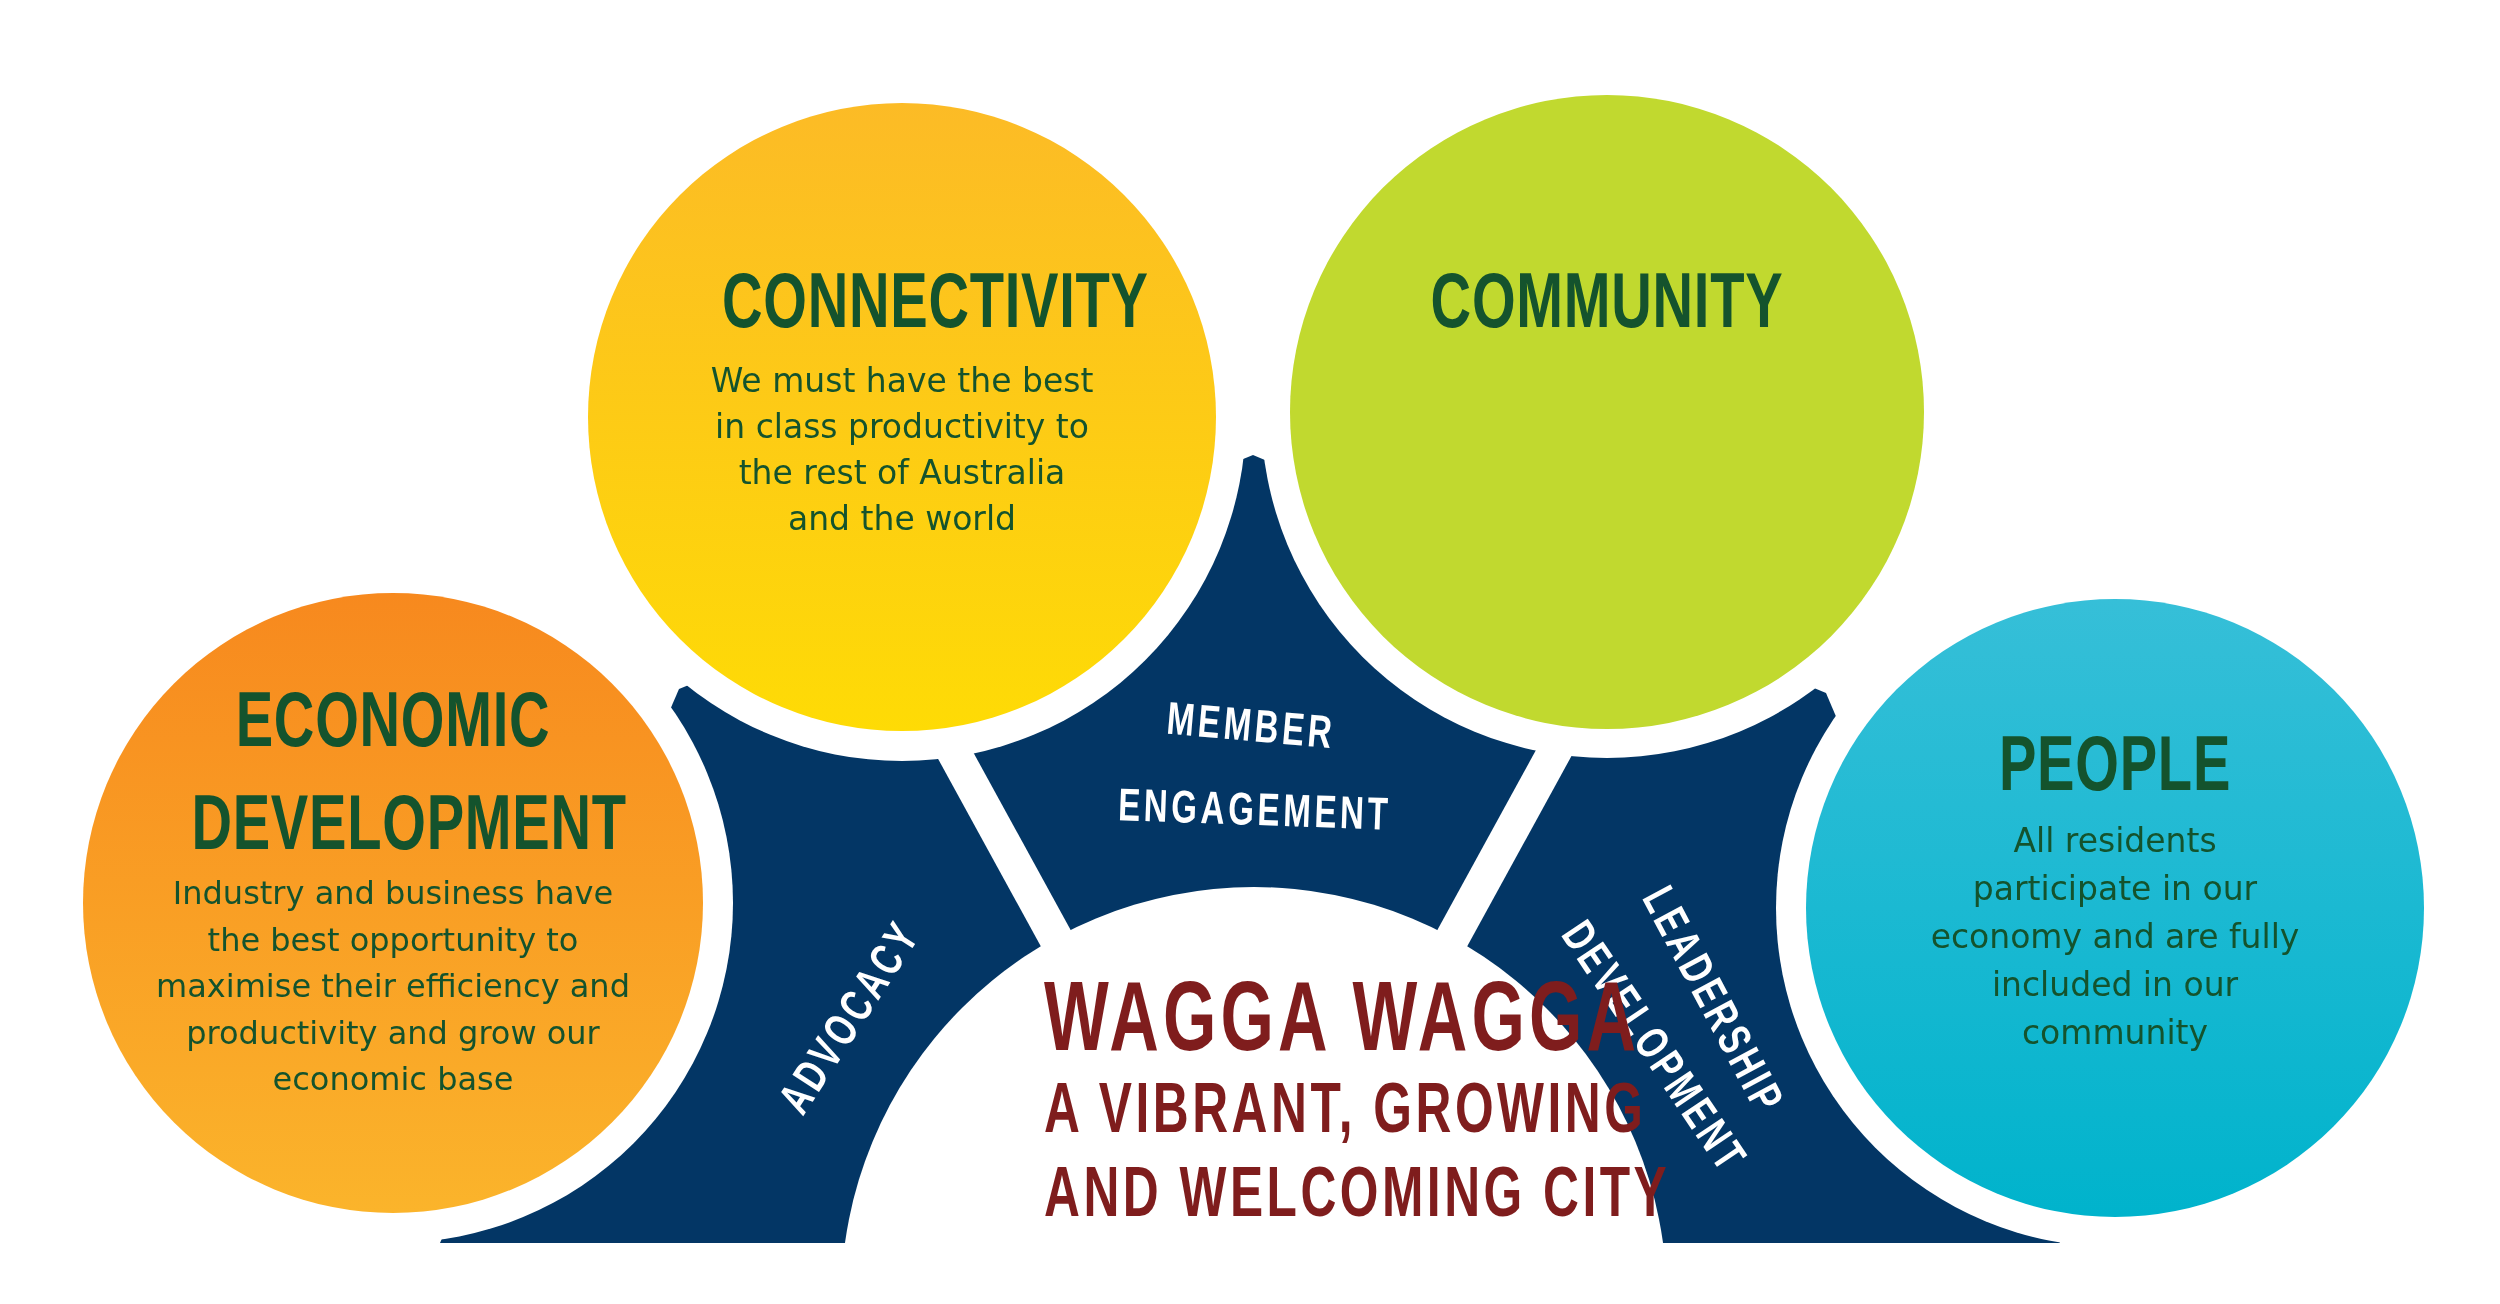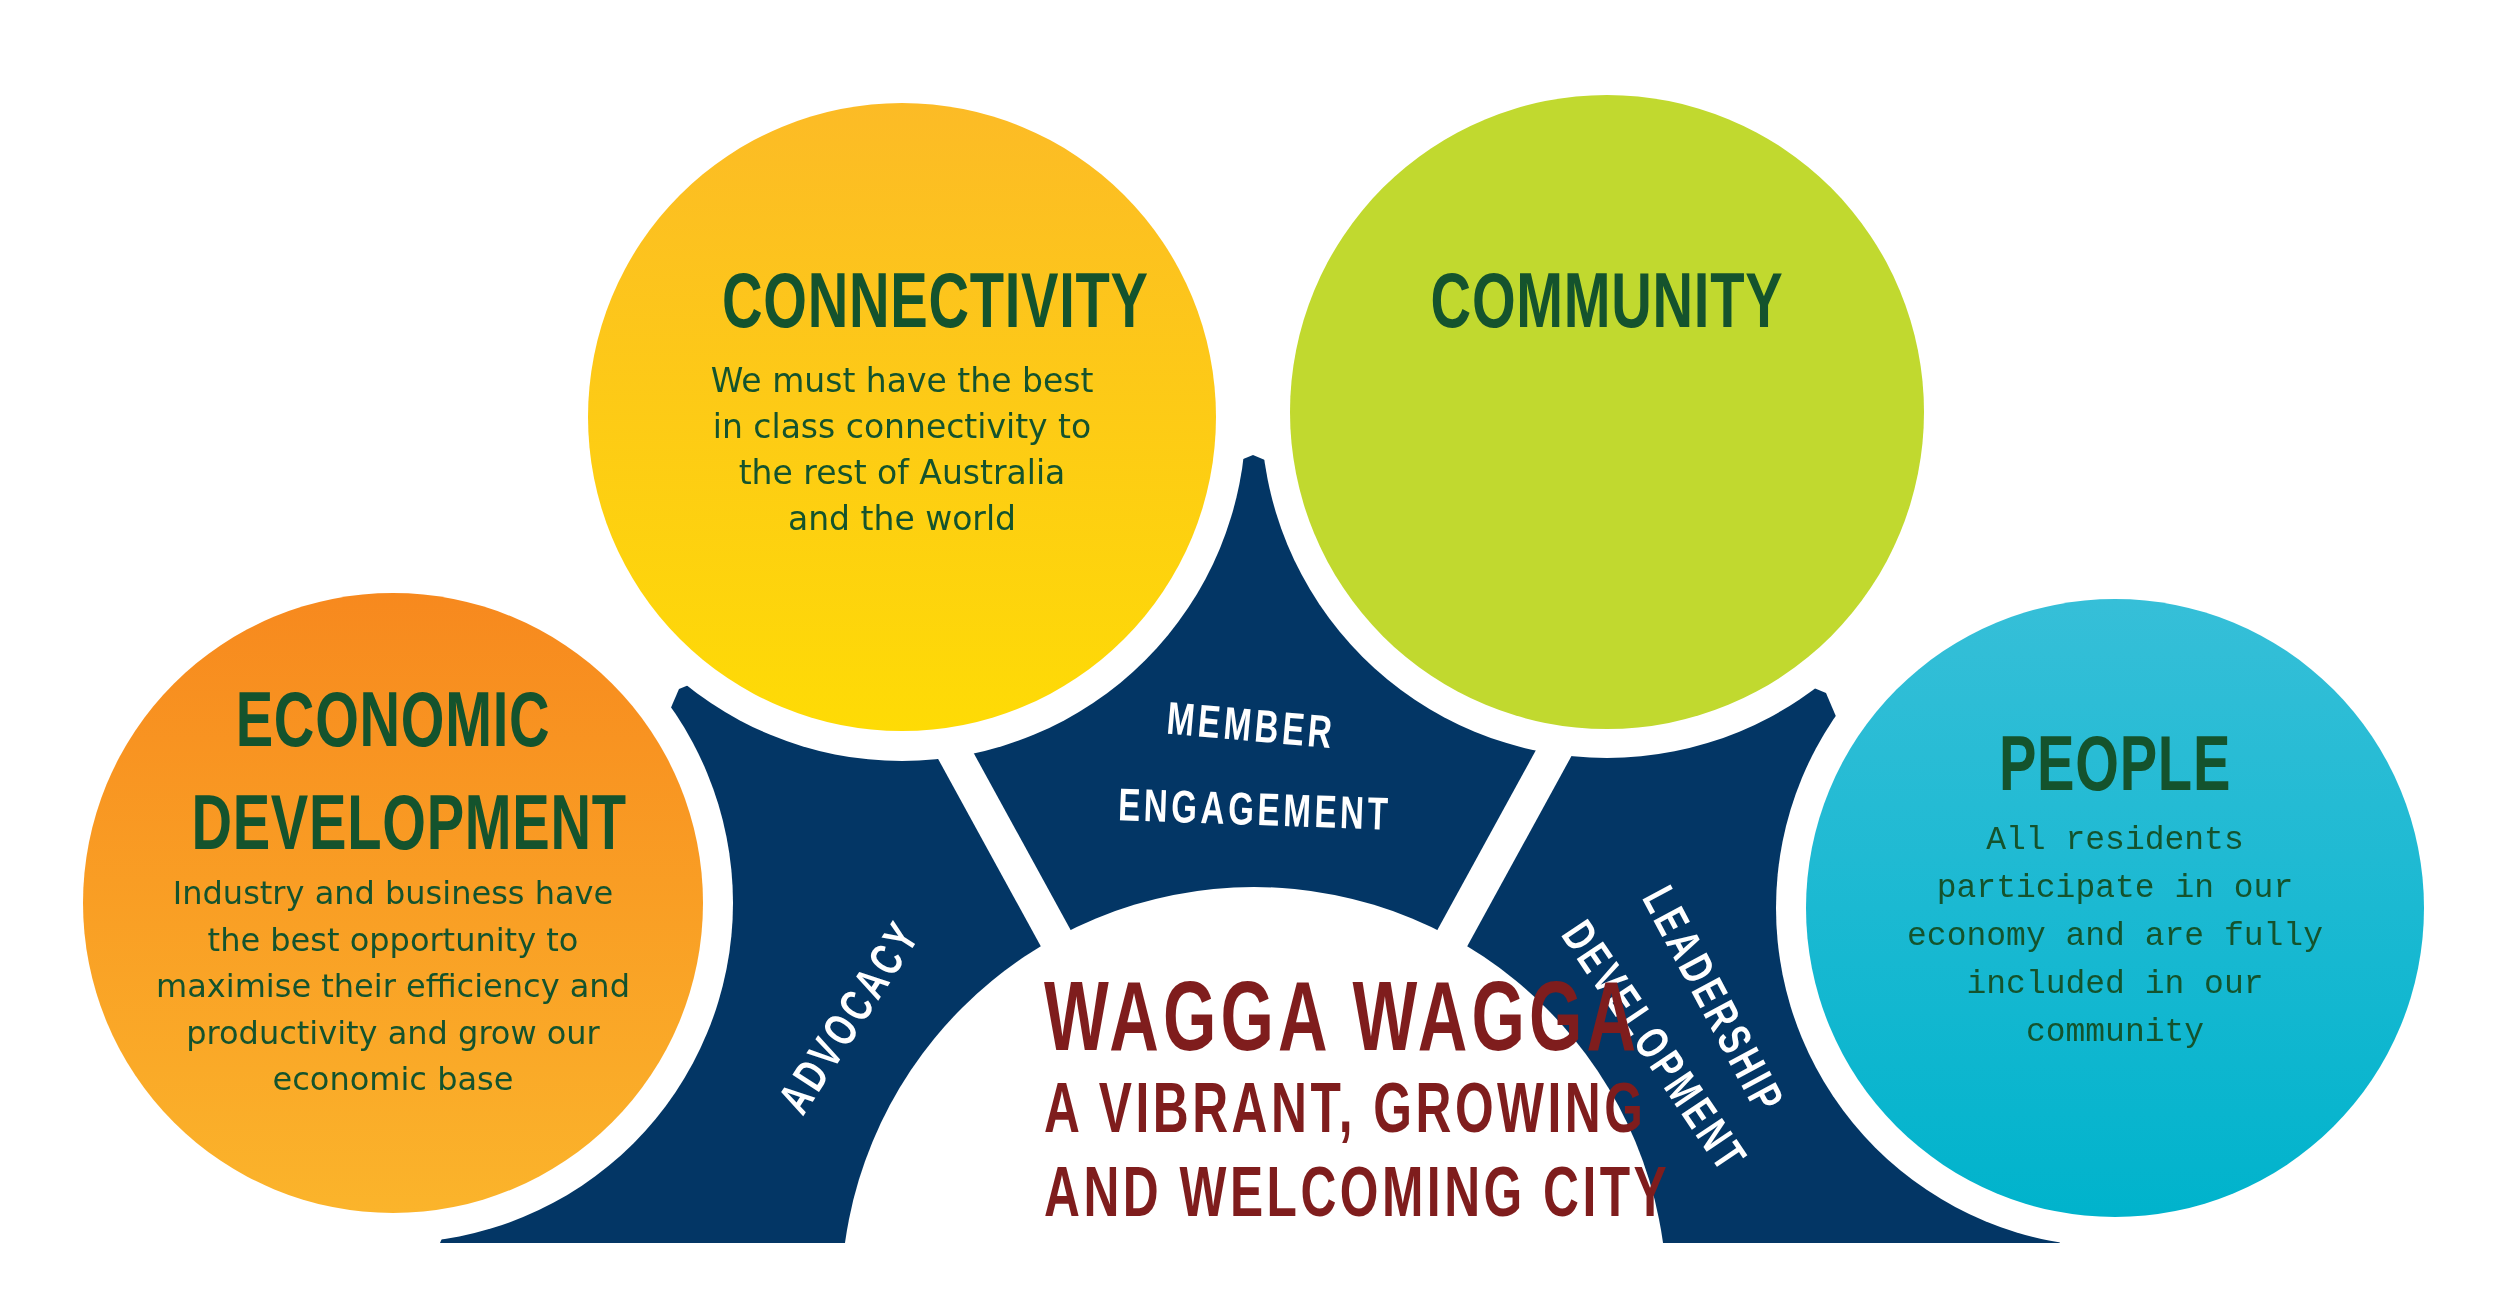--- a/index.html
+++ b/index.html
@@ -98,32 +98,32 @@
     <div class="pillar-body" style="margin-top:-4px; line-height:46.5px; font-size:32px;">Industry and business have
 the best opportunity to
 maximise their efficiency and
 productivity and grow our
 economic base</div>
   </div>
 
   <div class="pillar" style="left:652px; top:252px; width:500px;">
     <div class="pillar-title">CONNECTIVITY</div>
     <div class="pillar-body" style="margin-top:10px;">We must have the best
-in class connectivity to
+in class productivity to
 the rest of Australia
 and the world</div>
   </div>
 
   <div class="pillar" style="left:1357px; top:252px; width:500px;">
     <div class="pillar-title">COMMUNITY</div>
   </div>
 
   <div class="pillar" style="left:1865px; top:715px; width:500px;">
     <div class="pillar-title">PEOPLE</div>
-    <div class="pillar-body" style="margin-top:6px; line-height:48px;font-family:Liberation Mono, monospace;">All residents
+    <div class="pillar-body" style="margin-top:6px; line-height:48px;">All residents
 participate in our
 economy and are fully
 included in our
 community</div>
   </div>
 
   <div class="segment-label" style="left:698px; top:995px; width:300px; transform: rotate(-57deg);">
     <span class="inner">ADVOCACY</span>
   </div>
 

